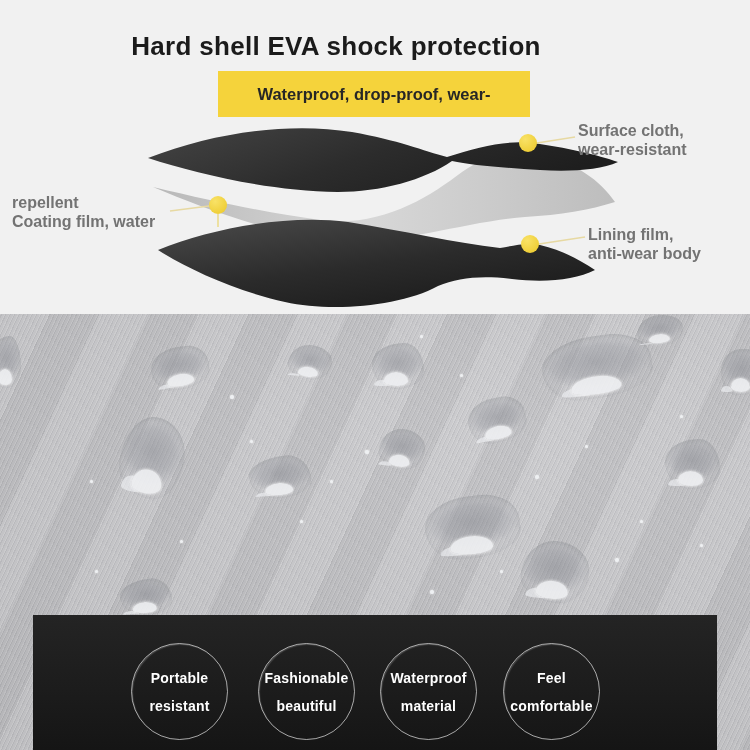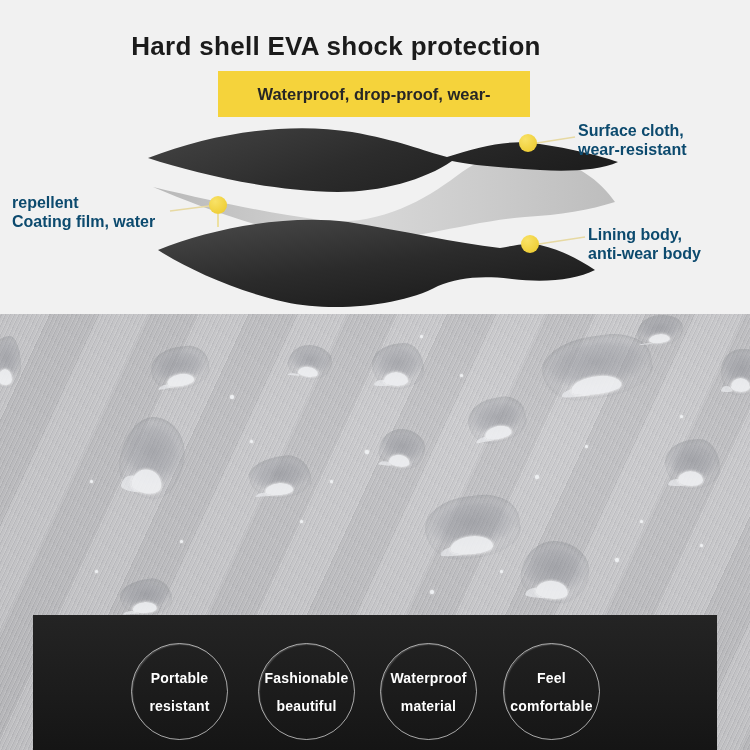--- a/index.html
+++ b/index.html
@@ -11,21 +11,21 @@
   .hero{position:absolute;top:0;left:0;width:750px;height:314px;background:#f1f1f1;}
   .hero-title{position:absolute;top:26px;left:0;width:672px;text-align:center;
               font-size:26px;font-weight:800;letter-spacing:.3px;color:#1b1b1b;line-height:1.1;margin-top:6px;}
   .highlight-box{position:absolute;left:210px;top:71px;width:312px;height:46px;
                  background:#f5d33b;display:flex;flex-direction:column;justify-content:center;
                  align-items:center;text-align:center;margin-left:8px;}
   .highlight-box span{display:block;font-size:16.5px;font-weight:700;color:#262626;line-height:1.27;}
 
   .layers-svg{position:absolute;left:0;top:110px;width:750px;height:210px;}
 
-  .callout{position:absolute;color:#0c4a6e;font-size:16px;font-weight:600;line-height:1.18;}
+  .callout{position:absolute;color:#737373;font-size:16px;font-weight:600;line-height:1.18;}
   .callout span{display:block;}
   .callout-surface{left:578px;top:122px;text-align:left;}
   .callout-coating{left:12px;top:194px;text-align:left;}
   .callout-lining{left:588px;top:226px;text-align:left;}
 
   
   .fabric{position:absolute;top:314px;left:0;width:750px;height:436px;overflow:hidden;
           background:
             radial-gradient(130% 110% at 68% 25%, rgba(255,255,255,.07), rgba(0,0,0,.06)),
             repeating-linear-gradient(115deg, rgba(255,255,255,.05) 0 45px, rgba(0,0,0,.035) 45px 90px),
@@ -112,21 +112,21 @@
 
     <div class="callout callout-surface">
       <span>Surface cloth,</span>
       <span>wear-resistant</span>
     </div>
     <div class="callout callout-coating">
       <span>repellent</span>
       <span>Coating film, water</span>
     </div>
     <div class="callout callout-lining">
-      <span>Lining body,</span>
+      <span>Lining film,</span>
       <span>anti-wear body</span>
     </div>
   </div>
 
   <div class="fabric">
       <div class="droplet" style="left: 151px; top: 33px; width: 58px; height: 42px; transform: rotate(-10deg); border-radius: 55% 45% 60% 40% / 55% 50% 45% 60%;"></div>
       <div class="droplet" style="left: 288px; top: 31px; width: 44px; height: 34px; transform: rotate(6deg); border-radius: 48% 52% 42% 58% / 60% 45% 55% 40%;"></div>
       <div class="droplet" style="left: 372px; top: 29px; width: 52px; height: 46px; transform: rotate(0deg); border-radius: 62% 38% 52% 48% / 45% 60% 40% 55%;"></div>
       <div class="droplet" style="left: 542px; top: 22px; width: 110px; height: 62px; transform: rotate(-8deg); border-radius: 55% 45% 60% 40% / 55% 50% 45% 60%;"></div>
       <div class="droplet" style="left: 120px; top: 103px; width: 64px; height: 82px; transform: rotate(8deg); border-radius: 48% 52% 42% 58% / 60% 45% 55% 40%;"></div>

